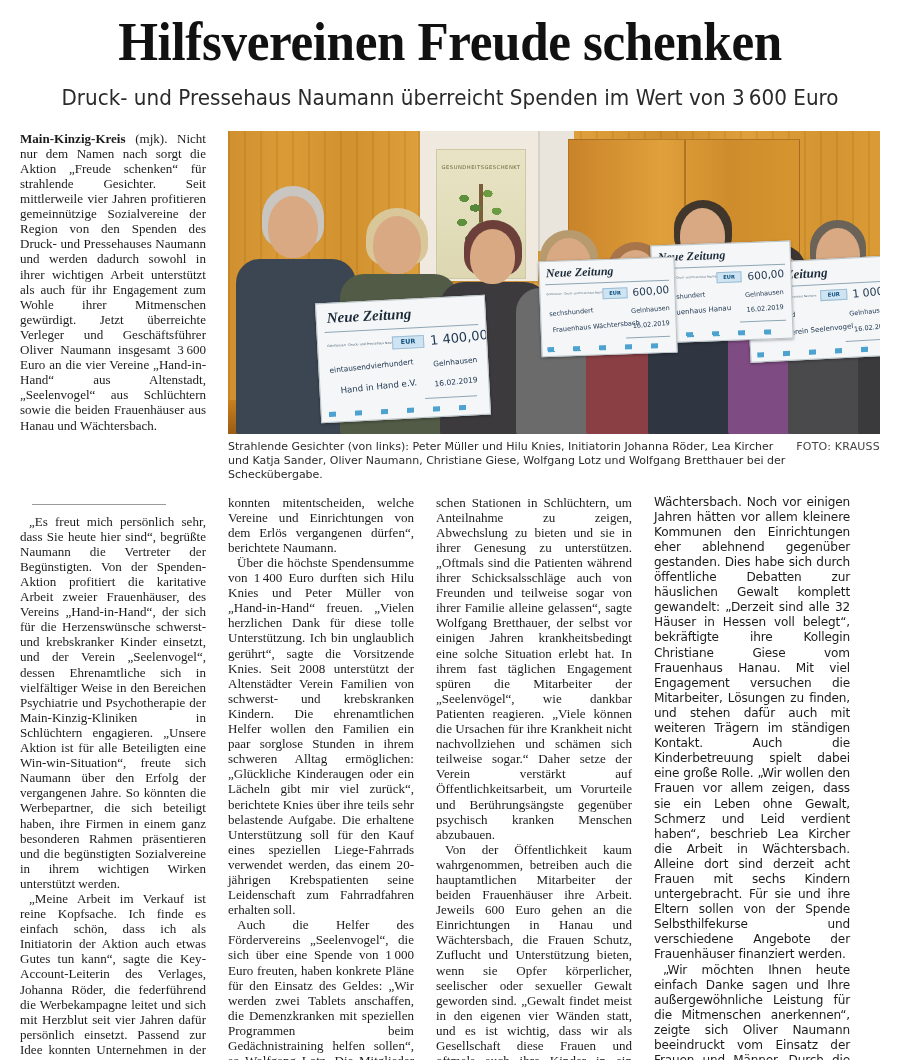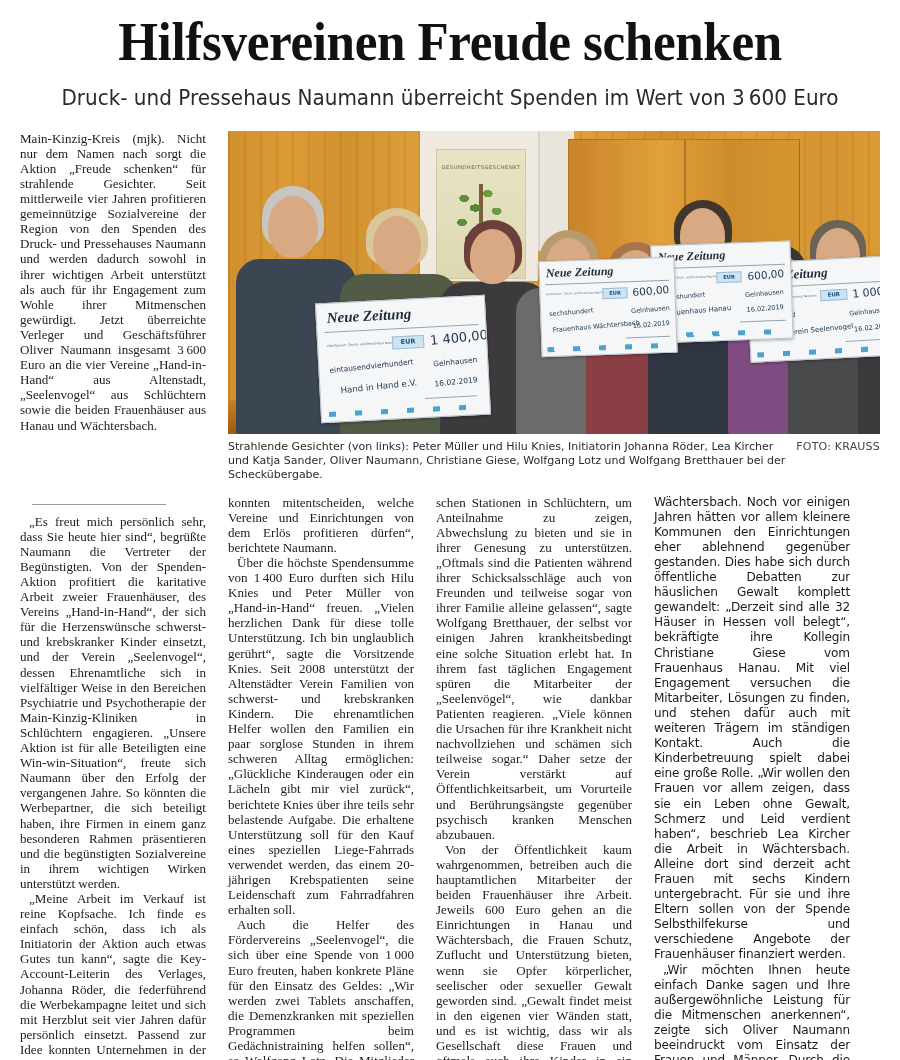--- a/index.html
+++ b/index.html
@@ -96,21 +96,21 @@
   }
   .sans-col .body-text,
   .sans-col .body-text p {
     font-family: "DejaVu Sans", sans-serif;
     font-size: 12.1px;
     line-height: 15.1px;
     letter-spacing: -0.15px;
   }
 
   .dateline {
-    font-weight: normal;
+    font-weight: bold;
   }
 
   .col-rule {
     border: 0;
     border-top: 1px solid #9a9a9a;
     width: 72%;
     margin: 9px auto 9px 12px;
   }
 
   
@@ -436,21 +436,21 @@
     <div class="col">
       <hr class="col-rule">
       <div class="body-text">
         <p>„Es freut mich persönlich sehr, dass Sie heute hier sind“, begrüßte Naumann die Vertreter der Begünstigten. Von der Spenden-Aktion profitiert die karitative Arbeit zweier Frauenhäuser, des Vereins „Hand-in-Hand“, der sich für die Herzenswünsche schwerst- und krebskranker Kinder einsetzt, und der Verein „Seelenvogel“, dessen Ehrenamtliche sich in vielfältiger Weise in den Bereichen Psychiatrie und Psychotherapie der Main-Kinzig-Kliniken in Schlüchtern engagieren. „Unsere Aktion ist für alle Beteiligten eine Win-win-Situation“, freute sich Naumann über den Erfolg der vergangenen Jahre. So könnten die Werbepartner, die sich beteiligt haben, ihre Firmen in einem ganz besonderen Rahmen präsentieren und die begünstigten Sozialvereine in ihrem wichtigen Wirken unterstützt werden.</p>
         <p>„Meine Arbeit im Verkauf ist reine Kopfsache. Ich finde es einfach schön, dass ich als Initiatorin der Aktion auch etwas Gutes tun kann“, sagte die Key-Account-Leiterin des Verlages, Johanna Röder, die federführend die Werbekampagne leitet und sich mit Herzblut seit vier Jahren dafür persönlich einsetzt. Passend zur Idee konnten Unternehmen in der Vorweihnachtszeit Werbung vergünstigt in Auftrag geben. 10 Prozent des regulären Anzeigenpreises wurden in dieser Zeit gesammelt und als Spende an die ausgewählten Vereine übergeben. „Unsere Kunden</p>
       </div>
     </div>
 
     <div class="col">
       <div class="body-text">
-        <p class="noindent">konnten mitentscheiden, welche Vereine und Einrichtungen von dem Erlös profitieren dürfen“, berichtete Naumann.</p>
+        <p class="noindent">konnten mitentscheiden, welche Vereine und Einrichtungen von dem Erlös vergangenen dürfen“, berichtete Naumann.</p>
         <p>Über die höchste Spendensumme von 1 400 Euro durften sich Hilu Knies und Peter Müller von „Hand-in-Hand“ freuen. „Vielen herzlichen Dank für diese tolle Unterstützung. Ich bin unglaublich gerührt“, sagte die Vorsitzende Knies. Seit 2008 unterstützt der Altenstädter Verein Familien von schwerst- und krebskranken Kindern. Die ehrenamtlichen Helfer wollen den Familien ein paar sorglose Stunden in ihrem schweren Alltag ermöglichen: „Glückliche Kinderaugen oder ein Lächeln gibt mir viel zurück“, berichtete Knies über ihre teils sehr belastende Aufgabe. Die erhaltene Unterstützung soll für den Kauf eines speziellen Liege-Fahrrads verwendet werden, das einem 20-jährigen Krebspatienten seine Leidenschaft zum Fahrradfahren erhalten soll.</p>
         <p>Auch die Helfer des Fördervereins „Seelenvogel“, die sich über eine Spende von 1 000 Euro freuten, haben konkrete Pläne für den Einsatz des Geldes: „Wir werden zwei Tablets anschaffen, die Demenzkranken mit speziellen Programmen beim Gedächnistraining helfen sollen“, so Wolfgang Lotz. Die Mitglieder des Vereins besuchen regelmäßig Patienten der psychiatrischen und psychotherapeuti-</p>
       </div>
     </div>
 
     <div class="col wide">
       <div class="body-text">
         <p class="noindent">schen Stationen in Schlüchtern, um Anteilnahme zu zeigen, Abwechslung zu bieten und sie in ihrer Genesung zu unterstützen. „Oftmals sind die Patienten während ihrer Schicksalsschläge auch von Freunden und teilweise sogar von ihrer Familie alleine gelassen“, sagte Wolfgang Bretthauer, der selbst vor einigen Jahren krankheitsbedingt eine solche Situation erlebt hat. In ihrem fast täglichen Engagement spüren die Mitarbeiter der „Seelenvögel“, wie dankbar Patienten reagieren. „Viele können die Ursachen für ihre Krankheit nicht nachvollziehen und schämen sich teilweise sogar.“ Daher setze der Verein verstärkt auf Öffentlichkeitsarbeit, um Vorurteile und Berührungsängste gegenüber psychisch kranken Menschen abzubauen.</p>
         <p>Von der Öffentlichkeit kaum wahrgenommen, betreiben auch die hauptamtlichen Mitarbeiter der beiden Frauenhäuser ihre Arbeit. Jeweils 600 Euro gehen an die Einrichtungen in Hanau und Wächtersbach, die Frauen Schutz, Zuflucht und Unterstützung bieten, wenn sie Opfer körperlicher, seelischer oder sexueller Gewalt geworden sind. „Gewalt findet meist in den eigenen vier Wänden statt, und es ist wichtig, dass wir als Gesellschaft diese Frauen und oftmals auch ihre Kinder in ein sicheres Umfeld holen können“, berichtete Katja Sander von ihrer Arbeit in</p>
       </div>

